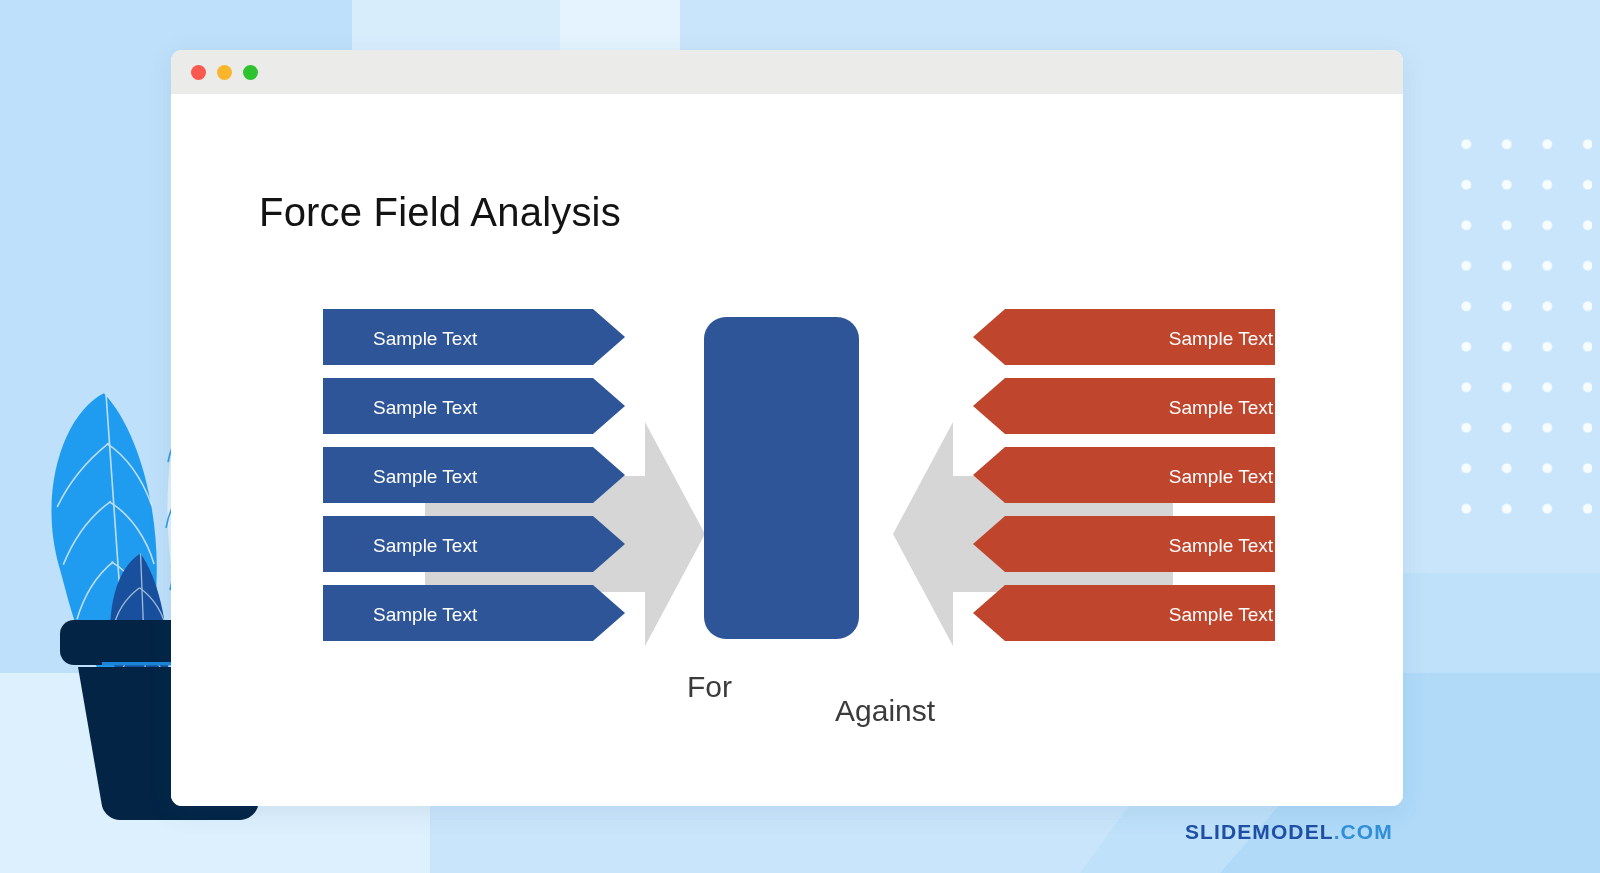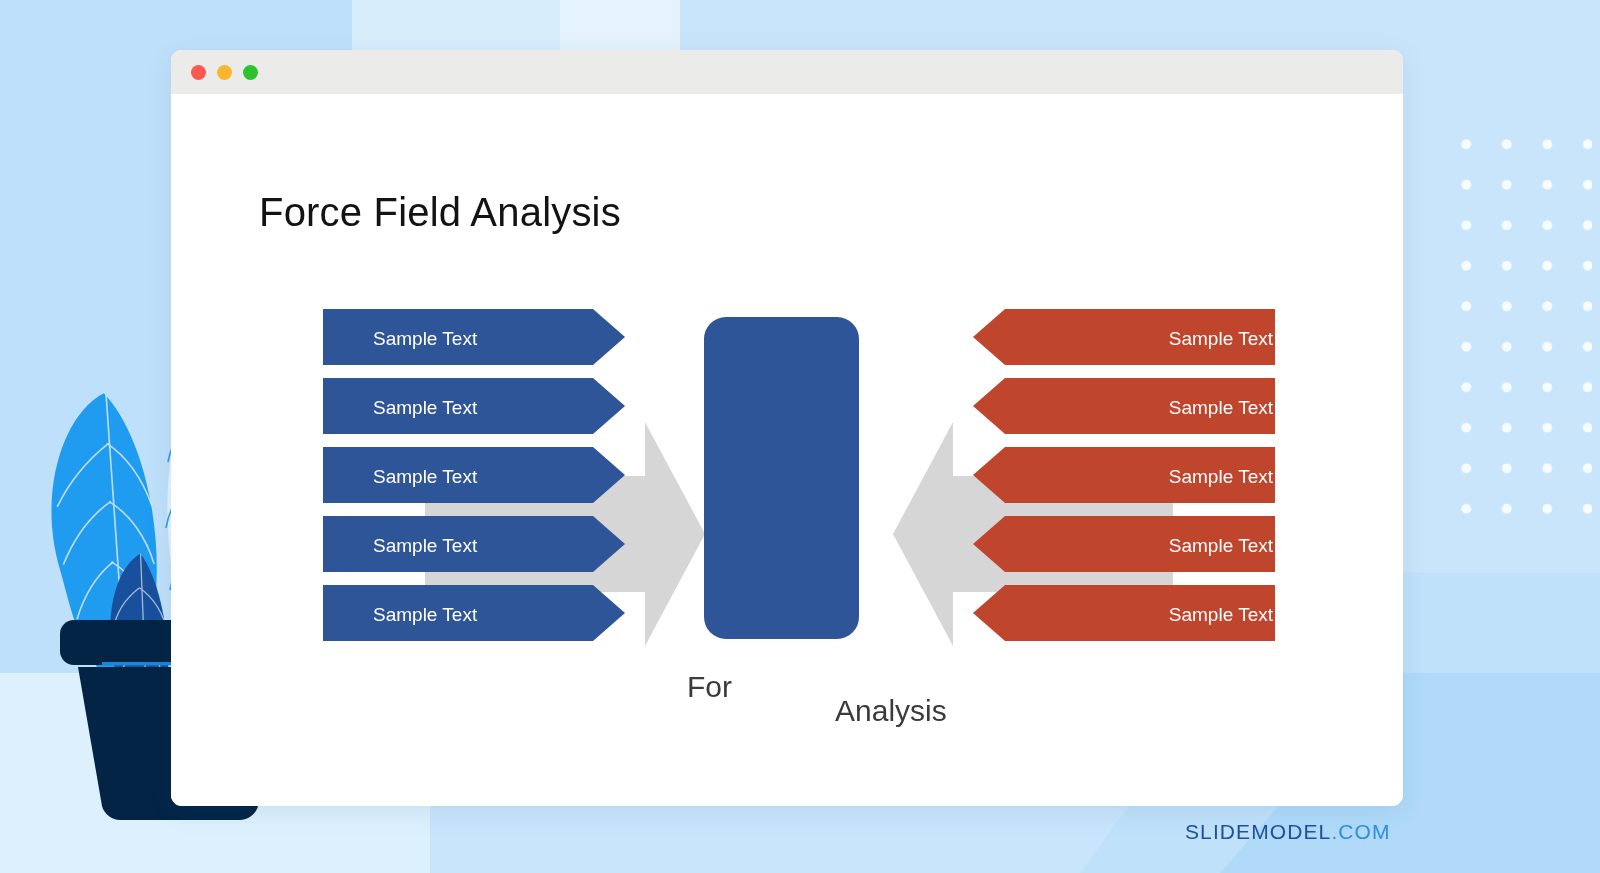--- a/index.html
+++ b/index.html
@@ -148,21 +148,21 @@
   .cap-for     { left: 468px; top: 576px; margin-left: 48px; }
   .cap-against { left: 664px; top: 600px; }
 
   
   .logo {
     position: absolute;
     left: 1185px;
     top: 820px;
     font-size: 21px;
     letter-spacing: 1.1px;
-    font-weight: 400;
+    font-weight: 700;
     color: #1f4fa5;
   }
   .logo .dotcom { color: #2f8fd8; }
 </style>
 </head>
 <body>
 
 <div id="stage">
 
   <div class="bg-base"></div>
@@ -321,21 +321,21 @@
 
         <div class="arrow-label" style="left:826px; top:235px; width:252px; text-align:right;">Sample Text</div>
         <div class="arrow-label" style="left:826px; top:304px; width:252px; text-align:right;">Sample Text</div>
         <div class="arrow-label" style="left:826px; top:373px; width:252px; text-align:right;">Sample Text</div>
         <div class="arrow-label" style="left:826px; top:442px; width:252px; text-align:right;">Sample Text</div>
         <div class="arrow-label" style="left:826px; top:511px; width:252px; text-align:right;">Sample Text</div>
 
         <div class="center-text">This is a sample text. Insert your desired text here.</div>
 
         <div class="side-caption cap-for">For</div>
-        <div class="side-caption cap-against">Analysis</div>
+        <div class="side-caption cap-against">Against</div>
 
       </div>
     </div>
   </div>
 
   <div class="logo"><span>SLIDEMODEL</span><span class="dotcom">.COM</span></div>
 
 </div>
 
 </body></html>

